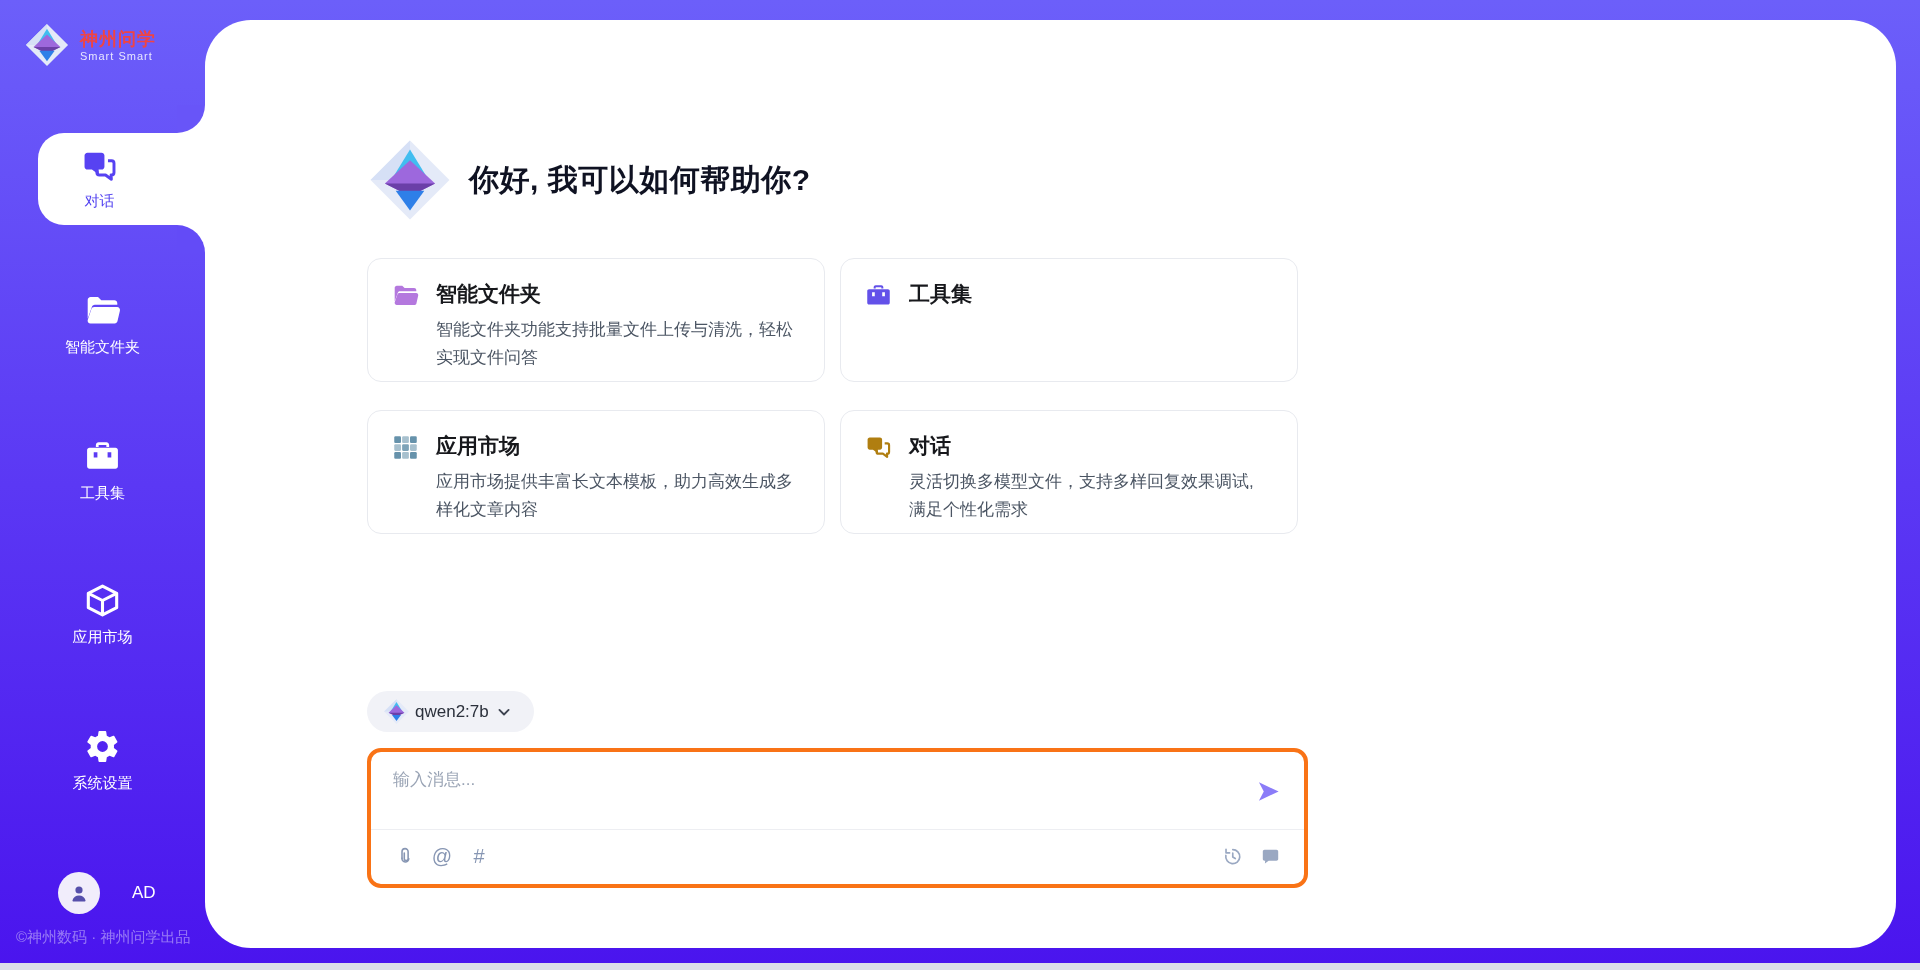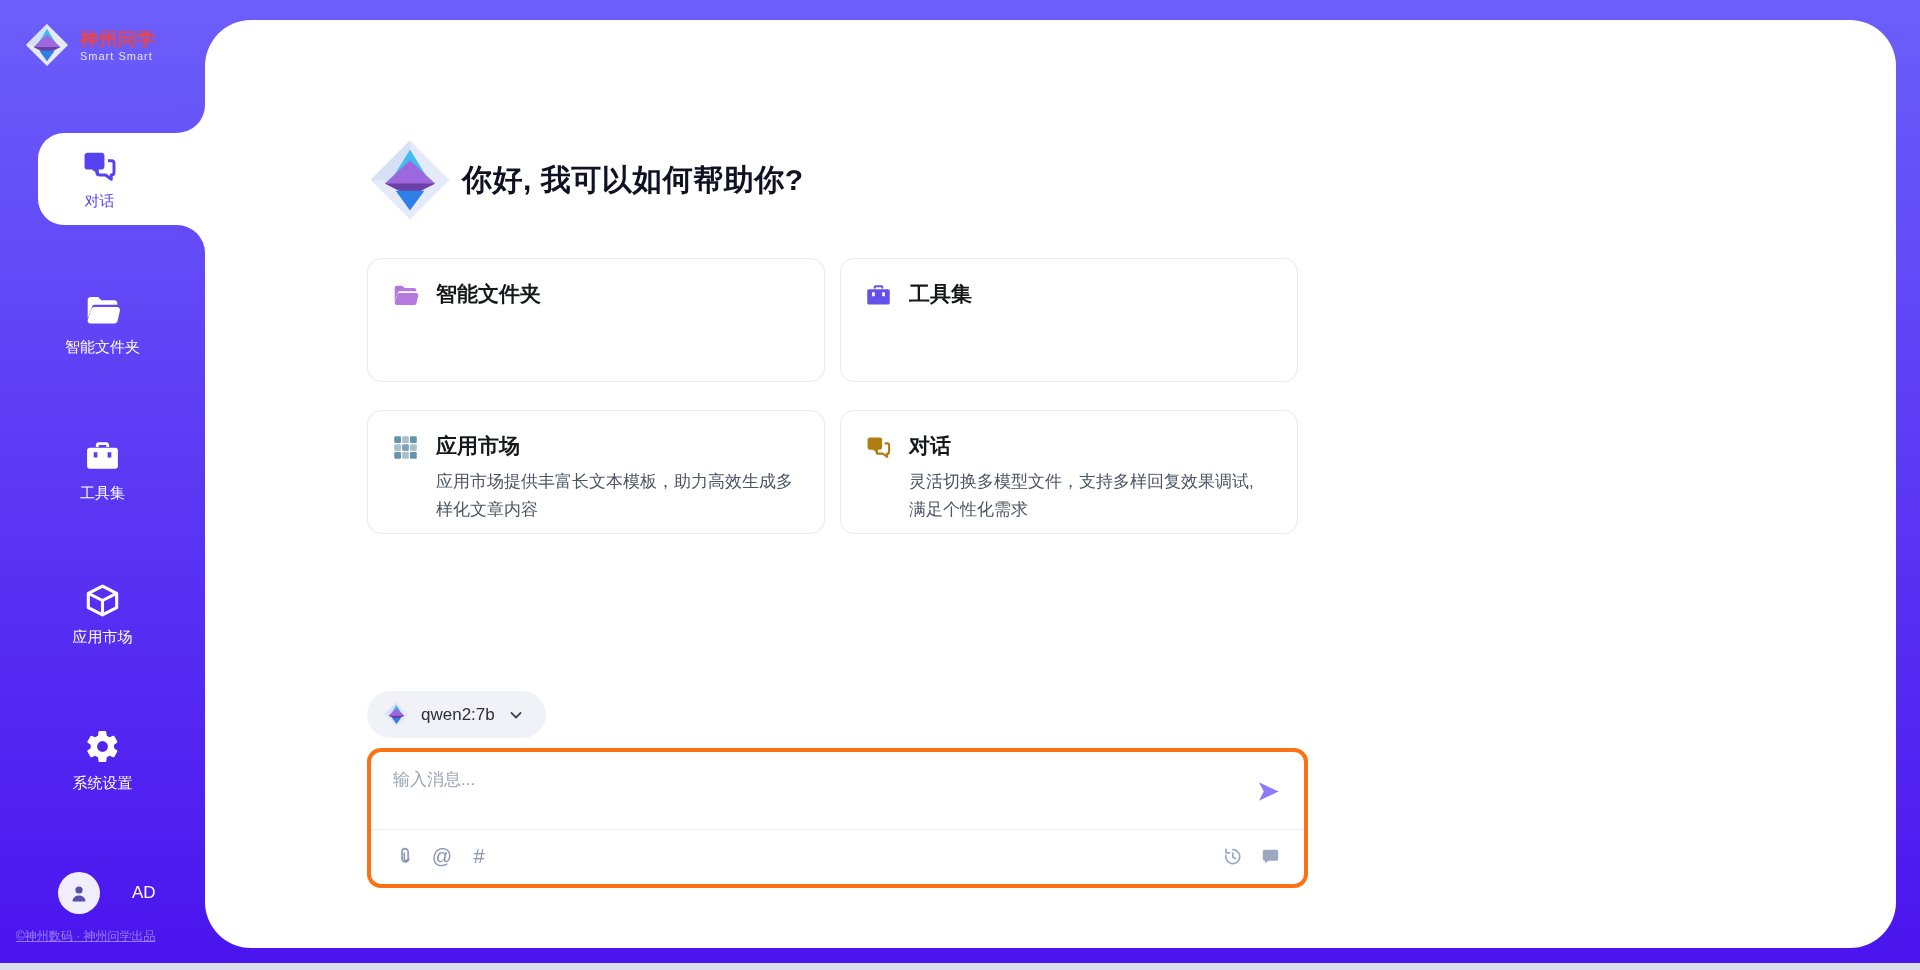--- a/index.html
+++ b/index.html
@@ -45,45 +45,45 @@
   .curve.top { top:-28px; }
   .curve.top::after { content:''; position:absolute; inset:0; background:#6855f8; border-bottom-right-radius:28px; }
   .curve.bot { bottom:-28px; }
   .curve.bot::after { content:''; position:absolute; inset:0; background:#634bf7; border-top-right-radius:28px; }
 
   .user-row { position:absolute; left:58px; top:872px; display:flex; align-items:center; gap:32px; cursor:pointer; }
   .user-avatar { width:42px; height:42px; border-radius:50%; background:#f1edfb; display:flex; align-items:center; justify-content:center; }
   .user-avatar svg { width:24px; height:24px; color:#564fab; }
   .user-name { color:#fff; font-size:17px; }
 
-  .sidebar-footer { position:absolute; left:16px; top:928px; color:rgba(255,255,255,0.42); font-size:12px; white-space:nowrap;text-decoration:underline; }
+  .sidebar-footer { position:absolute; left:16px; top:928px; color:rgba(255,255,255,0.42); font-size:15px; white-space:nowrap; }
 
   
   .content { position:absolute; left:367px; top:0; width:941px; }
 
-  .welcome { position:absolute; top:137px; left:0; display:flex; align-items:center; gap:9px; }
+  .welcome { position:absolute; top:137px; left:0; display:flex; align-items:center; gap:16px; }
   .welcome .gem { width:86px; height:86px; }
   .greeting { font-size:30px; font-weight:800; color:#0f1222; letter-spacing:0.5px; }
 
   .cards { position:absolute; top:258px; left:0; width:941px; display:grid;
            grid-template-columns:458px 458px; column-gap:15px; row-gap:28px; }
   .card {
     height:124px; background:#fff; border:1px solid #e8eaef; border-radius:14px;
     padding:21px 24px; cursor:pointer;
     display:grid; grid-template-columns:44px 1fr; grid-template-rows:auto 1fr;
   }
   .card-icon { width:27px; height:27px; grid-row:1; grid-column:1; margin-top:2px; }
   .card-title { grid-row:1; grid-column:2; font-size:21px; font-weight:700; color:#17181c; line-height:1.3; }
   .card-desc { grid-row:2; grid-column:2; margin-top:7px; font-size:17px; color:#4b5563; line-height:28px; }
   .ic-folder { color:#b478de; } .ic-toolbox { color:#6351e9; }
   .ic-grid { color:#5e8ca6; } .ic-chatgold { color:#b07e10; }
 
   .model-pill {
-    position:absolute; top:691px; left:0; height:47px; border-radius:24px;
-    background:#f1f2f7; display:inline-flex; align-items:center; gap:11px;
+    position:absolute; top:691px; left:0; height:41px; border-radius:24px;
+    background:#f1f2f7; display:inline-flex; align-items:center; gap:5px;
     padding:0 20px 0 16px; cursor:pointer;
   }
   .model-pill .gem { width:27px; height:27px; }
   .model-name { font-size:17px; color:#2b303b; }
   .model-pill .chev { width:20px; height:20px; color:#3d4350; }
 
   .composer {
     position:absolute; top:748px; left:0; width:941px; height:140px;
     background:#fff; border:4px solid #f97316; border-radius:14px;
   }
@@ -193,20 +193,21 @@
   </div>
 
   <div class="cards">
 
     <div class="card">
       <svg class="card-icon ic-folder" viewBox="0 0 24 24" fill="currentColor">
         <path d="M2.4 5.2c0-1 .8-1.9 1.9-1.9h4.8l2.1 2.1h8.5c1 0 1.9.8 1.9 1.9v.9H7c-.9 0-1.7.6-1.9 1.5l-2.7 7.6V5.2z"></path>
         <path d="M6.6 9.7h14.9c1.2 0 2.1 1.2 1.8 2.4l-1.6 6.9c-.2.8-.9 1.4-1.8 1.4H4.2c-1.2 0-2.1-1.1-1.8-2.3l2.4-7c.2-.8 1-1.4 1.8-1.4z"></path>
       </svg>
       <div class="card-title">智能文件夹</div>
+      <div class="card-desc">智能文件夹功能支持批量文件上传与清洗，轻松实现文件问答</div>
     </div>
 
     <div class="card">
       <svg class="card-icon ic-toolbox" viewBox="0 0 24 24">
         <path fill="currentColor" fill-rule="evenodd" clip-rule="evenodd" d="M9.5 2.8h5c1 0 1.8.8 1.8 1.8v1.2h-1.8v-1.2h-5v1.2H7.7V4.6c0-1 .8-1.8 1.8-1.8zM3.6 6.4h16.8c.9 0 1.6.7 1.6 1.6v10.4c0 .9-.7 1.6-1.6 1.6H3.6c-.9 0-1.6-.7-1.6-1.6V8c0-.9.7-1.6 1.6-1.6zm2.7 2.8h2.4v3.4H6.3V9.2zm9 0h2.4v3.4h-2.4V9.2z"></path>
       </svg>
       <div class="card-title">工具集</div>
     </div>
 
     <div class="card">

